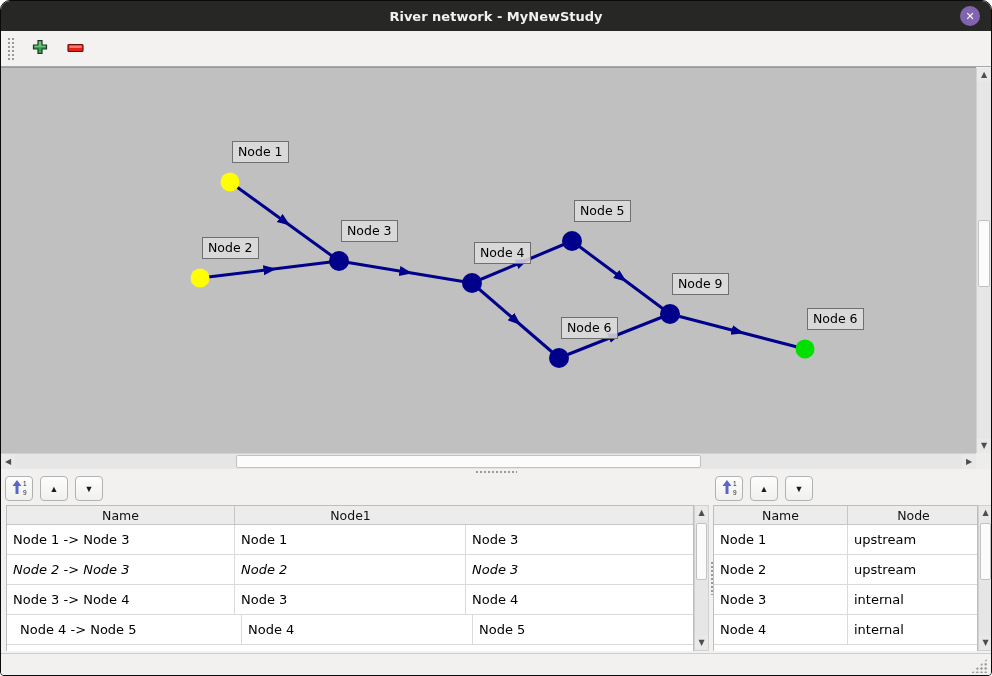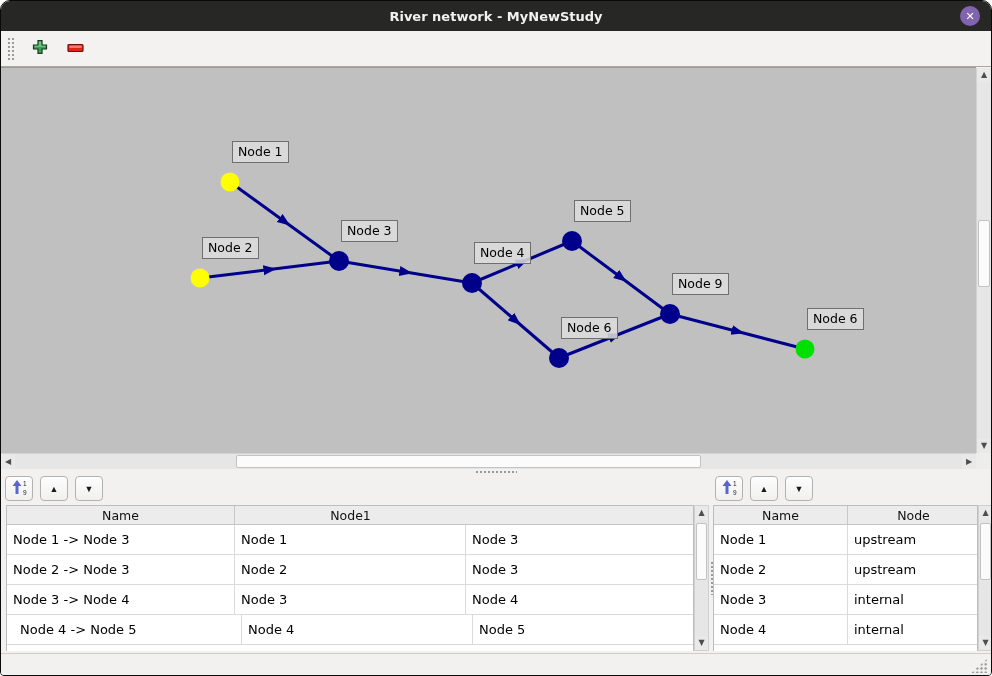--- a/index.html
+++ b/index.html
@@ -252,21 +252,21 @@
       <div class="qheader" style="grid-template-columns:228px 231px 229px;">
         <div class="hcell">Name</div>
         <div class="hcell">Node1</div>
       </div>
       <div class="qbody" id="branch-body">
           <div class="qrow" style="grid-template-columns: 228px 231px 229px;">
             <div class="cell">Node 1 -&gt; Node 3</div>
             <div class="cell">Node 1</div>
             <div class="cell">Node 3</div>
           </div>
-          <div class="qrow" style="grid-template-columns: 228px 231px 229px;">
+          <div class="qrow" style="grid-template-columns: 228px 231px 229px; font-style: italic;">
             <div class="cell">Node 2 -&gt; Node 3</div>
             <div class="cell">Node 2</div>
             <div class="cell">Node 3</div>
           </div>
           <div class="qrow" style="grid-template-columns: 228px 231px 229px;">
             <div class="cell">Node 3 -&gt; Node 4</div>
             <div class="cell">Node 3</div>
             <div class="cell">Node 4</div>
           </div>
           <div class="qrow" style="grid-template-columns: 228px 231px 229px; padding-left: 7px;">

